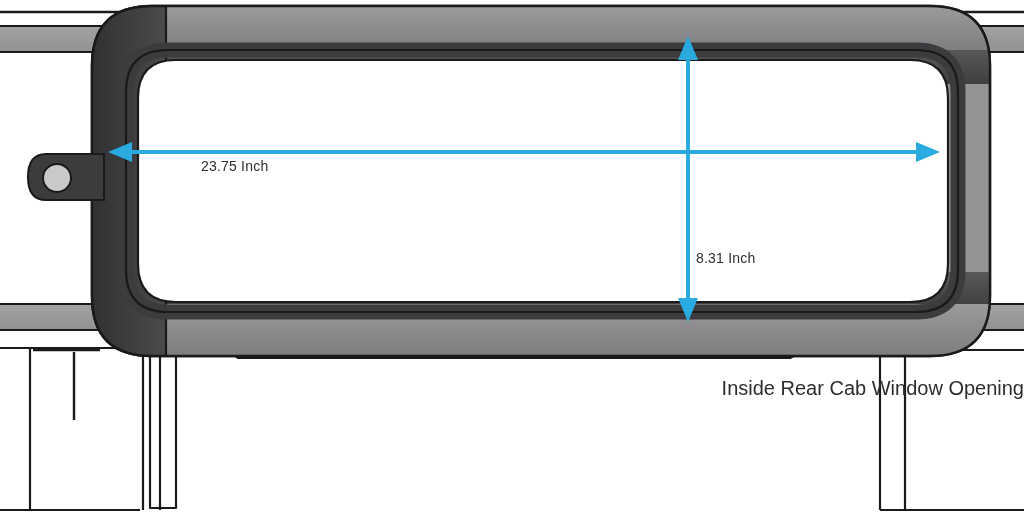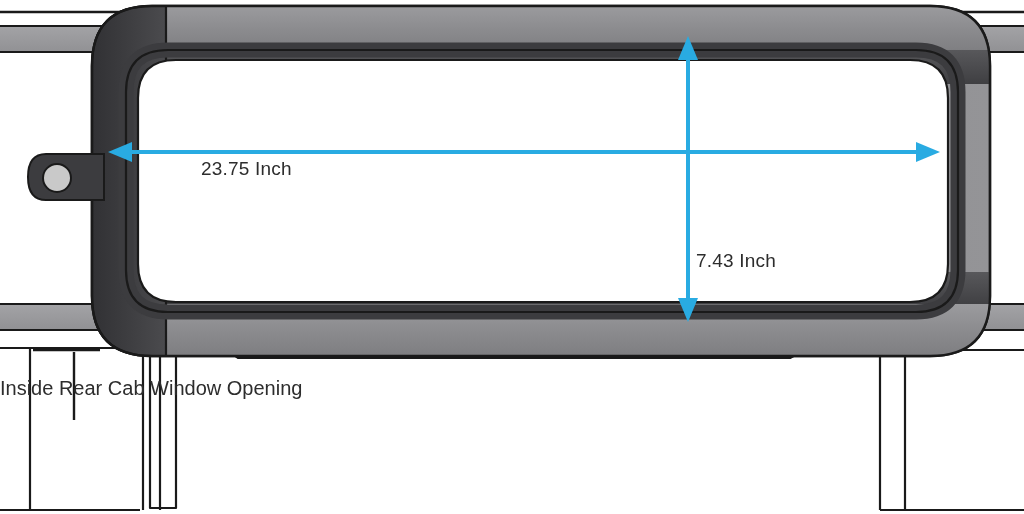--- a/index.html
+++ b/index.html
@@ -17,32 +17,32 @@
   }
   #diagram-svg {
     position:absolute;
     left:0; top:0;
     width:1024px;
     height:514px;
   }
   .dim-label {
     position:absolute;
     color:#2d2d2d;
-    font-size:19px;
+    font-size:14px;
     font-family:"Liberation Sans", sans-serif;
     white-space:nowrap;
     letter-spacing:0.2px;
   }
   #dim-h-label { left:201px; top:158px; }
   #dim-v-label { left:696px; top:250px; }
   #caption {
     position:absolute;
     left:0; right:0;
     top:374px;
-    text-align:left;
+    text-align:right;
     color:#2d2d2d;
     font-size:20px;
     line-height:29px;
     font-family:"Liberation Sans", sans-serif;
   }
   #caption div { display:block; }
 </style>
 </head>
 <body>
 
@@ -219,19 +219,19 @@
 
     <g>
       <line x1="688" y1="46" x2="688" y2="312" stroke="#29abe2" stroke-width="4"></line>
       <polygon points="688,36 678,60 698,60" fill="#29abe2"></polygon>
       <polygon points="688,322 678,298 698,298" fill="#29abe2"></polygon>
     </g>
   </svg>
 
   <div class="dim-label" id="dim-h-label">23.75 Inch</div>
 
-  <div class="dim-label" id="dim-v-label">7.43 Inch</div>
+  <div class="dim-label" id="dim-v-label">8.31 Inch</div>
 
   <div id="caption">
     <div>Inside Rear Cab Window Opening</div>
   </div>
 
 </div>
 
 </body></html>

